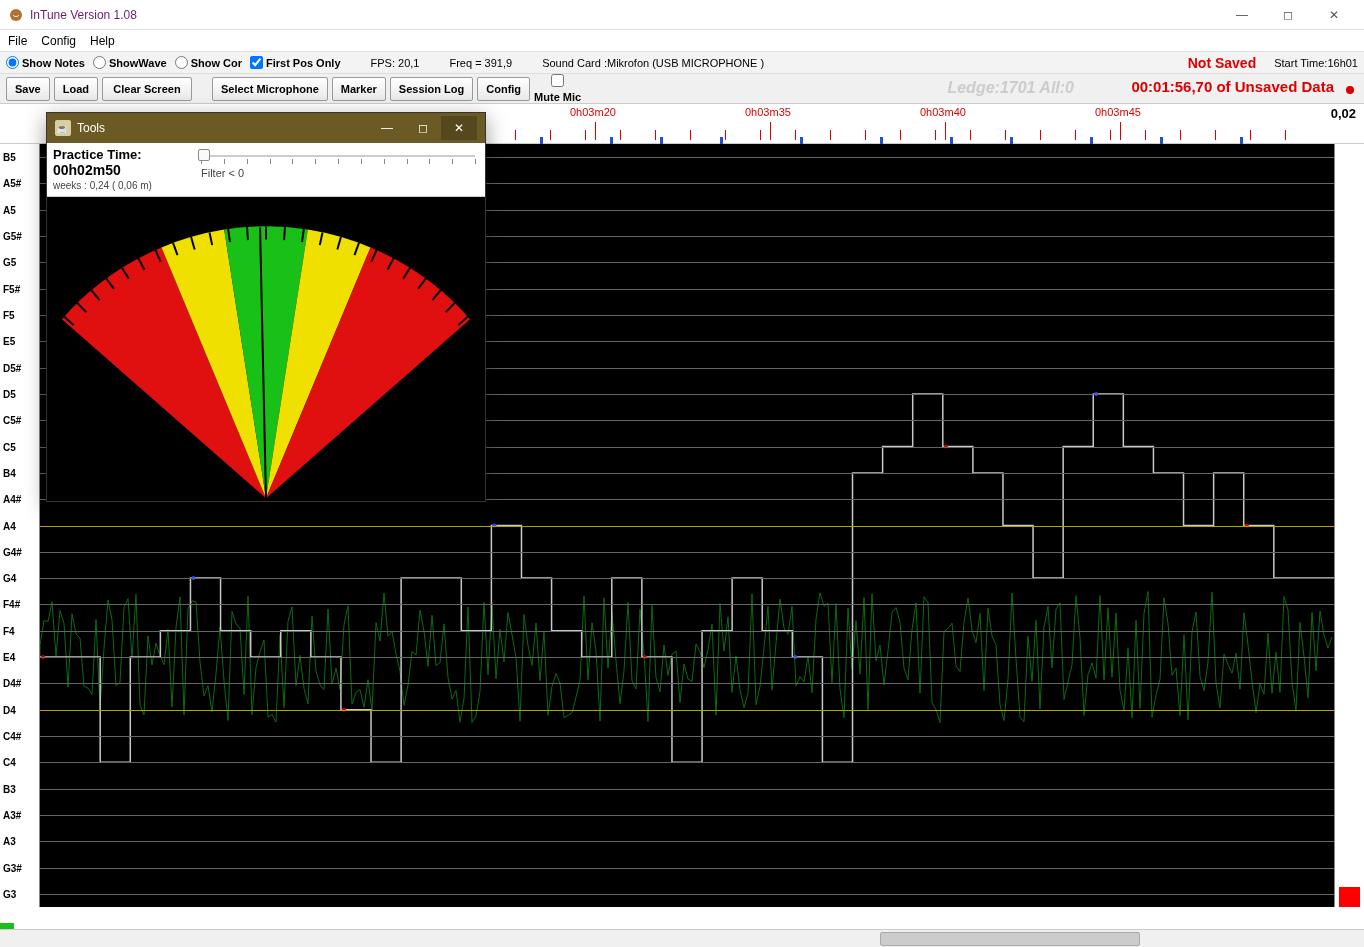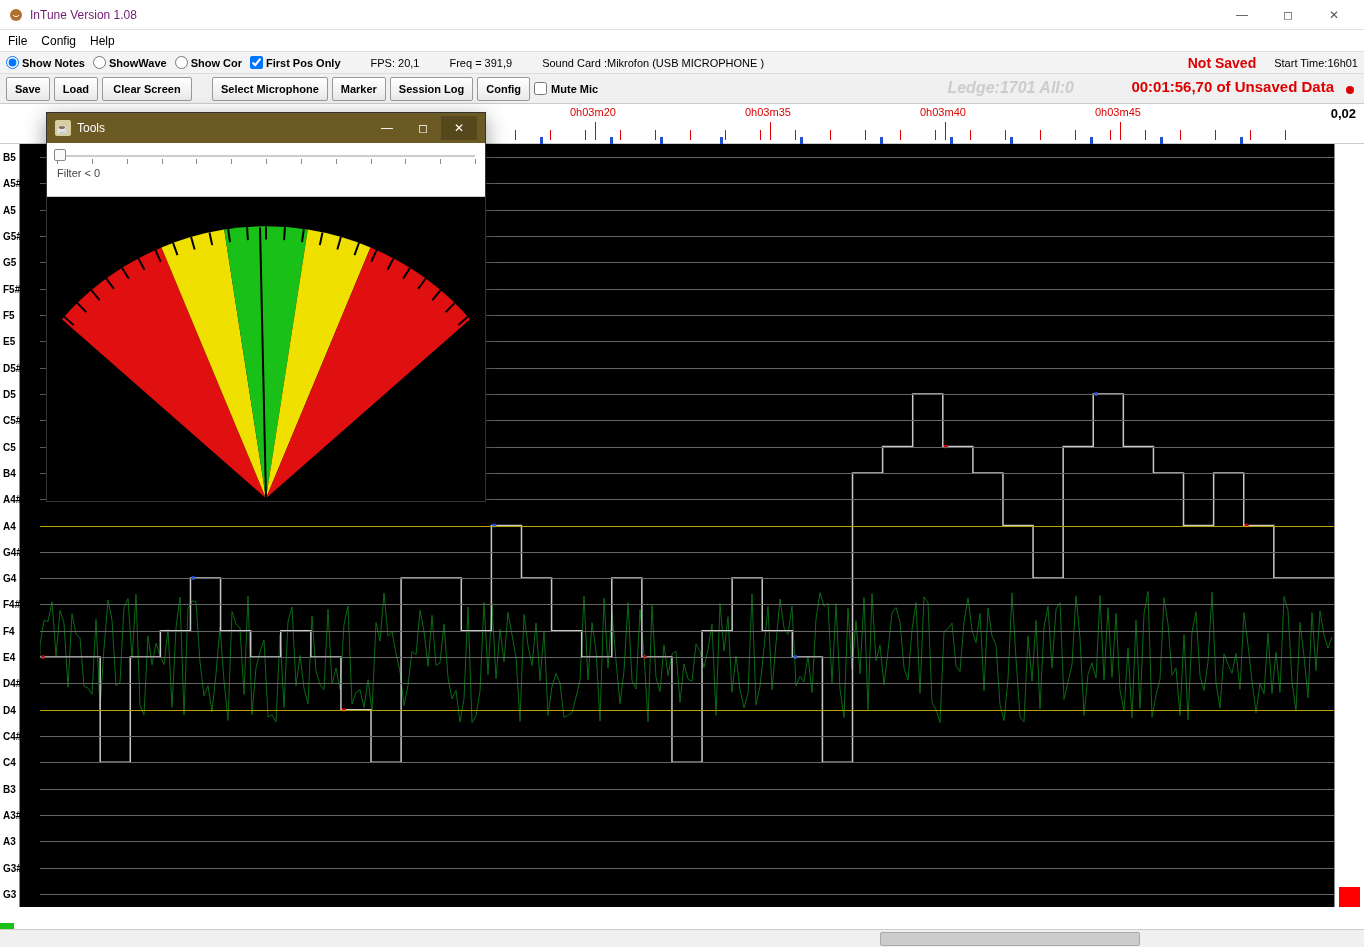--- a/index.html
+++ b/index.html
@@ -12,32 +12,32 @@
 .menubar { height: 22px; display: flex; align-items: center; padding: 0 8px; background: #fff; border-bottom: 1px solid #ddd; gap: 14px; }
 .menubar span { color: #000; cursor: default; }
 .optionbar { height: 22px; display: flex; align-items: center; padding: 0 6px; background: #f3f3f3; border-bottom: 1px solid #ddd; gap: 8px; font-size: 11px; }
 .optionbar label { display: flex; align-items: center; gap: 3px; font-weight: bold; }
 .optionbar .status { font-weight: normal; margin-left: 22px; }
 .optionbar .spacer { flex: 1; }
 .optionbar .notsaved { color: #d00; font-weight: bold; font-size: 14px; }
 .optionbar .starttime { margin-left: 10px; color: #000; font-size:11px; }
 .toolbar { height: 30px; display: flex; align-items: center; padding: 2px 6px; background: #f0f0f0; border-bottom: 1px solid #ccc; gap: 4px; position: relative; }
 .toolbar button { height: 24px; padding: 0 8px; background: linear-gradient(#fff,#e9e9e9); border: 1px solid #999; border-radius: 2px; font-size: 11px; font-weight: bold; cursor: pointer; }
-.toolbar label.cb { display:flex; align-items:center; gap:4px; font-size:11px; font-weight:bold; }
+.toolbar label.cb { display:flex; align-items:center; gap:4px; font-size:11px; font-weight:bold;flex-direction:column; }
 .toolbar .ledge { position:absolute; right: 290px; top:5px; color:#ccc; font-size:16px; font-weight:bold; font-style:italic; white-space:nowrap; }
 .toolbar .unsaved-time { position:absolute; right: 30px; top: 4px; color:#d00; font-weight:bold; font-size:15px; white-space:nowrap; }
 .toolbar .rec-dot { position:absolute; right: 10px; top: 12px; width:8px; height:8px; background:#d00; border-radius:50%; }
 .content { position: absolute; left:0; right:0; top: 104px; bottom:0; }
 .timeruler { position:absolute; left:0; right:0; top:0; height:40px; background:#fff; border-bottom:1px solid #ccc; }
 .timeruler .tl { position:absolute; top:2px; color:#d00; font-size:11px; }
 .timeruler .tick { position:absolute; top:18px; width:1px; height:18px; background:#d00; }
 .timeruler .stick { position:absolute; top:26px; width:1px; height:10px; background:#d00; }
 .timeruler .scaleval { position:absolute; right:8px; top:2px; color:#000; font-size:13px; font-weight:bold; }
 .chartarea { position:absolute; left:0; right:30px; top:40px; bottom:40px; background:#000; }
-.noteaxis { position:absolute; left:0; top:0; bottom:0; width:20px; background:#fff; border-right:1px solid #888; z-index:2; }
+.noteaxis { position:absolute; left:0; top:0; bottom:0; width:40px; background:#fff; border-right:1px solid #888; z-index:2; }
 .noteaxis div { position:absolute; left:3px; font-size:10px; font-weight:bold; color:#000; transform:translateY(-50%); }
 .rightaxis { position:absolute; right:0; top:40px; bottom:40px; width:30px; background:#fff; border-left:1px solid #888; }
 .rightaxis .redblock { position:absolute; bottom:0; left:4px; right:4px; height:20px; background:#f00; }
 .gridline { position:absolute; left:40px; right:0; height:1px; background:#666; }
 .gridline.yellow { background:#baa000; }
 .hscroll { position:absolute; left:0; right:0; bottom:0; height:18px; background:#f0f0f0; border-top:1px solid #ccc; }
 .hscroll .thumb { position:absolute; left:880px; top:2px; width:260px; height:14px; background:#ccc; border:1px solid #aaa; border-radius:2px; }
 .greenmark { position:absolute; left:0; bottom:18px; width:14px; height:6px; background:#18c018; z-index:5; }
 .chartsvg { position:absolute; left:40px; right:0; top:0; bottom:0; }
 
@@ -294,20 +294,25 @@
 <div class="toolswin">
   <div class="twtitle">
     <span class="ico">☕</span>
     <span>Tools</span>
     <span class="sp"></span>
     <span class="wb">—</span>
     <span class="wb">◻</span>
     <span class="wb" style="background:rgba(0,0,0,.2)">✕</span>
   </div>
   <div class="infobar">
+    <div class="col1">
+      <div class="pt">Practice Time:</div>
+      <div class="tm">00h02m50</div>
+      <div class="wk">weeks : 0,24 ( 0,06 m)</div>
+    </div>
     <div class="col3">
       <div class="slider">
         <div class="track"></div>
         <div class="ticks">
             <span style="left: 0%;"></span>
             <span style="left: 8.33333%;"></span>
             <span style="left: 16.6667%;"></span>
             <span style="left: 25%;"></span>
             <span style="left: 33.3333%;"></span>
             <span style="left: 41.6667%;"></span>

